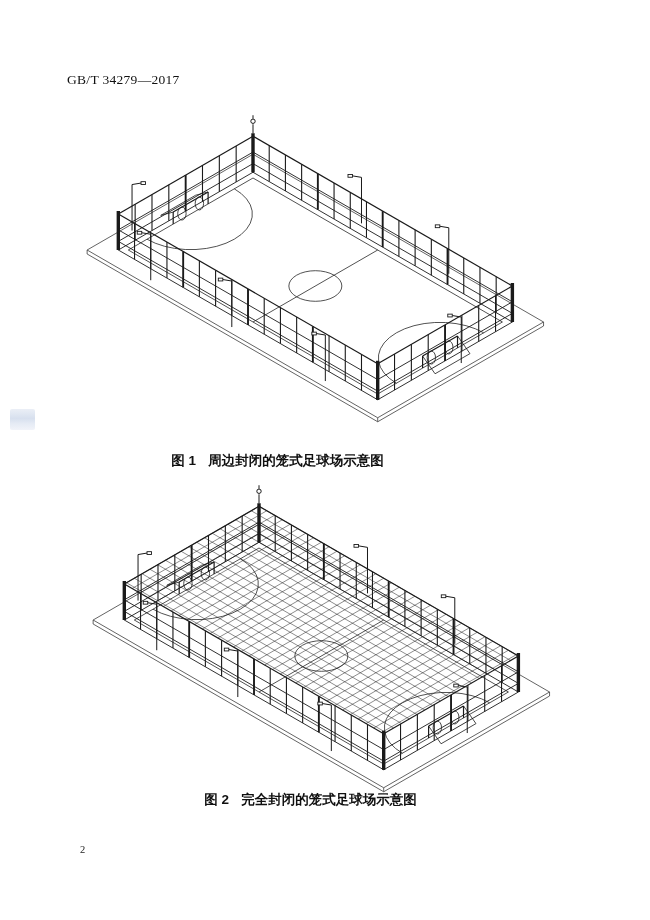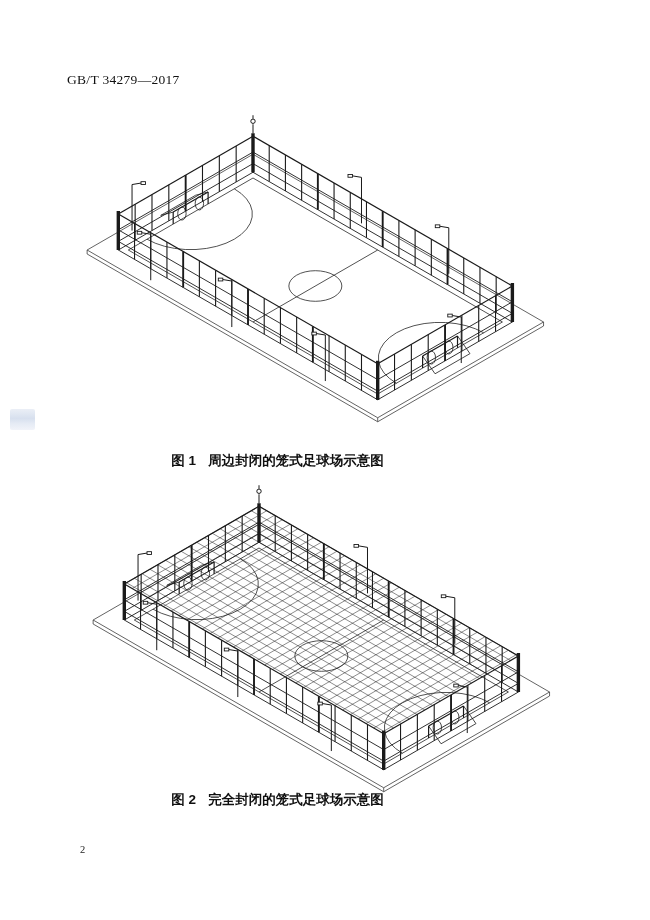--- a/index.html
+++ b/index.html
@@ -13,21 +13,21 @@
     color:#111;letter-spacing:.3px;white-space:nowrap;
   }
   .fig{position:absolute;width:470px;height:322px;}
   #fig1{left:86px;top:108px;}
   #fig2{left:92px;top:478px;}
   .cap{
     position:absolute;left:0;width:555px;text-align:center;
     font-weight:700;font-size:13.5px;color:#101010;white-space:nowrap;
   }
   #cap1{top:452px;}
-  #cap2{top:791px;}
+  #cap2{top:791px;padding-left:33px;}
   .cap .lbl{margin-right:12px;}
   .pgnum{
     position:absolute;left:80px;top:844px;
     font-family:"Liberation Serif",serif;font-size:10.5px;color:#222;
   }
   .wm{
     position:absolute;left:10px;top:409px;width:25px;height:21px;border-radius:2px;
     background:linear-gradient(180deg,#e6ebf4 0%,#cdd8ea 45%,#dfe6f2 70%,#eef1f8 100%);
     opacity:.8;
   }

